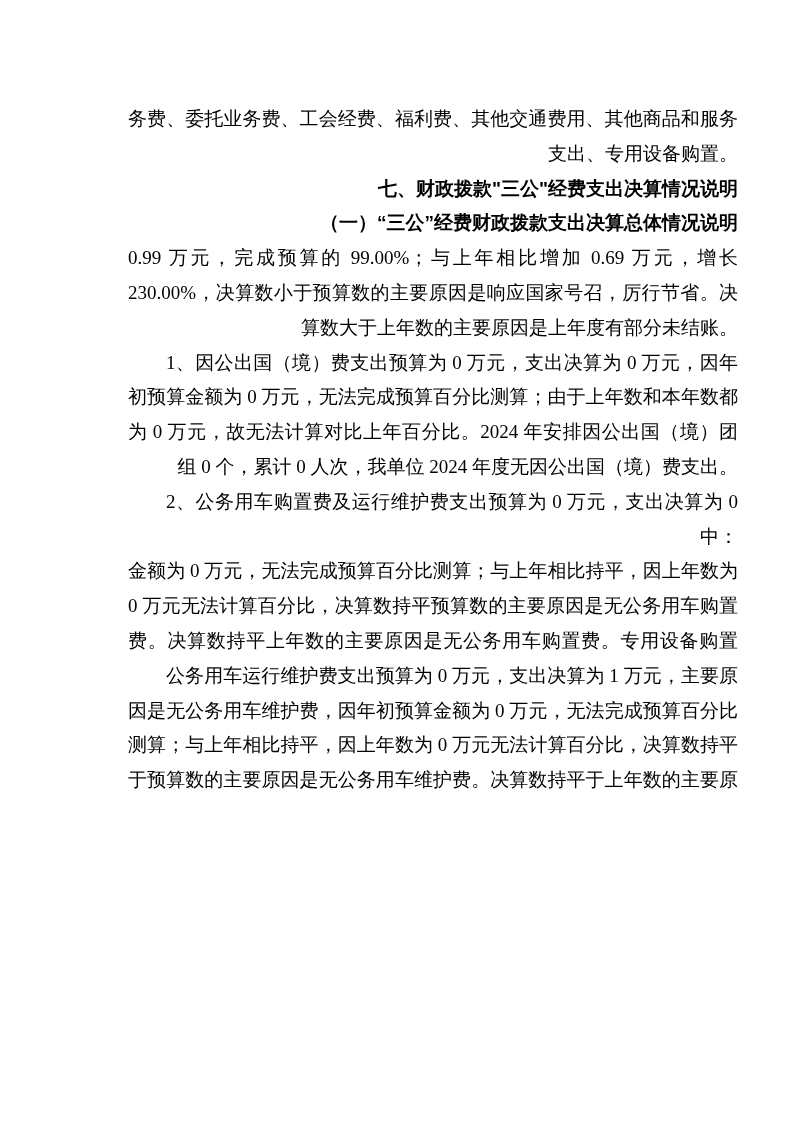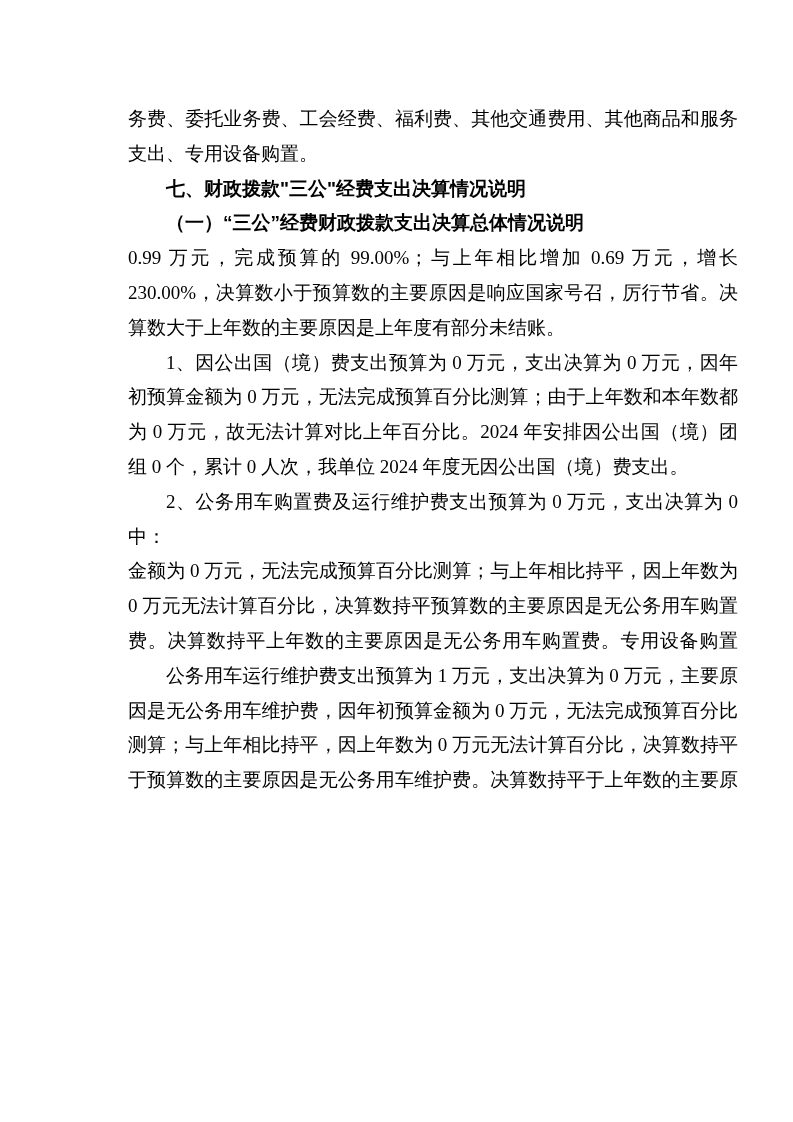--- a/index.html
+++ b/index.html
@@ -21,21 +21,21 @@
     top: 102px;
     width: 610px;
     margin-left: 36px;
   }
   .line {
     font-family: "Liberation Serif", "DejaVu Serif", serif;
     font-size: 19px;
     line-height: 34.8px;
     height: 34.8px;
     color: #000000;
-    text-align: left;
+    text-align: right;
     overflow: hidden;
   }
   .line.fill {
     text-align: justify;
     text-align-last: justify;
   }
   .line.indent {
     text-indent: 38px;
   }
   .line.bold {
@@ -57,18 +57,18 @@
       <div class="line">算数大于上年数的主要原因是上年度有部分未结账。</div>
       <div class="line indent fill">1、因公出国（境）费支出预算为 0 万元，支出决算为 0 万元，因年</div>
       <div class="line fill">初预算金额为 0 万元，无法完成预算百分比测算；由于上年数和本年数都</div>
       <div class="line fill">为 0 万元，故无法计算对比上年百分比。2024 年安排因公出国（境）团</div>
       <div class="line">组 0 个，累计 0 人次，我单位 2024 年度无因公出国（境）费支出。</div>
       <div class="line indent fill">2、公务用车购置费及运行维护费支出预算为 0 万元，支出决算为 0</div>
       <div class="line">中：</div>
       <div class="line fill">金额为 0 万元，无法完成预算百分比测算；与上年相比持平，因上年数为</div>
       <div class="line fill">0 万元无法计算百分比，决算数持平预算数的主要原因是无公务用车购置</div>
       <div class="line fill">费。决算数持平上年数的主要原因是无公务用车购置费。专用设备购置</div>
-      <div class="line indent fill">公务用车运行维护费支出预算为 1 万元，支出决算为 0 万元，主要原</div>
+      <div class="line indent fill">公务用车运行维护费支出预算为 0 万元，支出决算为 1 万元，主要原</div>
       <div class="line fill">因是无公务用车维护费，因年初预算金额为 0 万元，无法完成预算百分比</div>
       <div class="line fill">测算；与上年相比持平，因上年数为 0 万元无法计算百分比，决算数持平</div>
       <div class="line fill">于预算数的主要原因是无公务用车维护费。决算数持平于上年数的主要原</div>
     </div>
 </div>
 
 </body></html>

